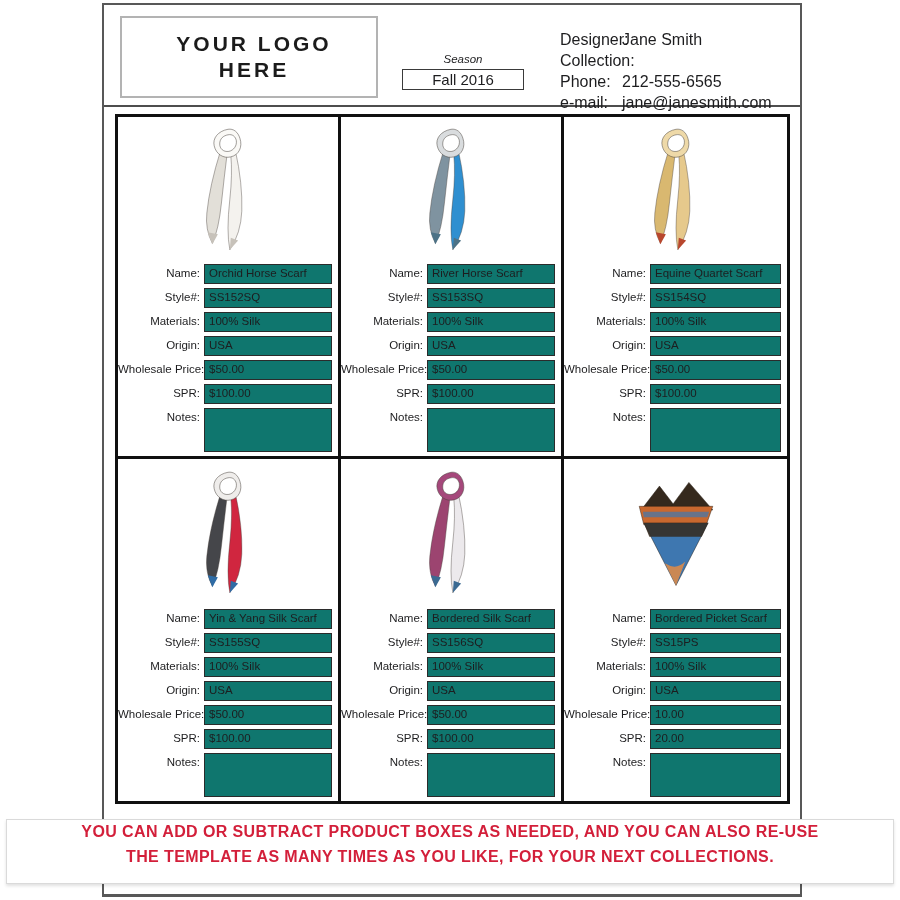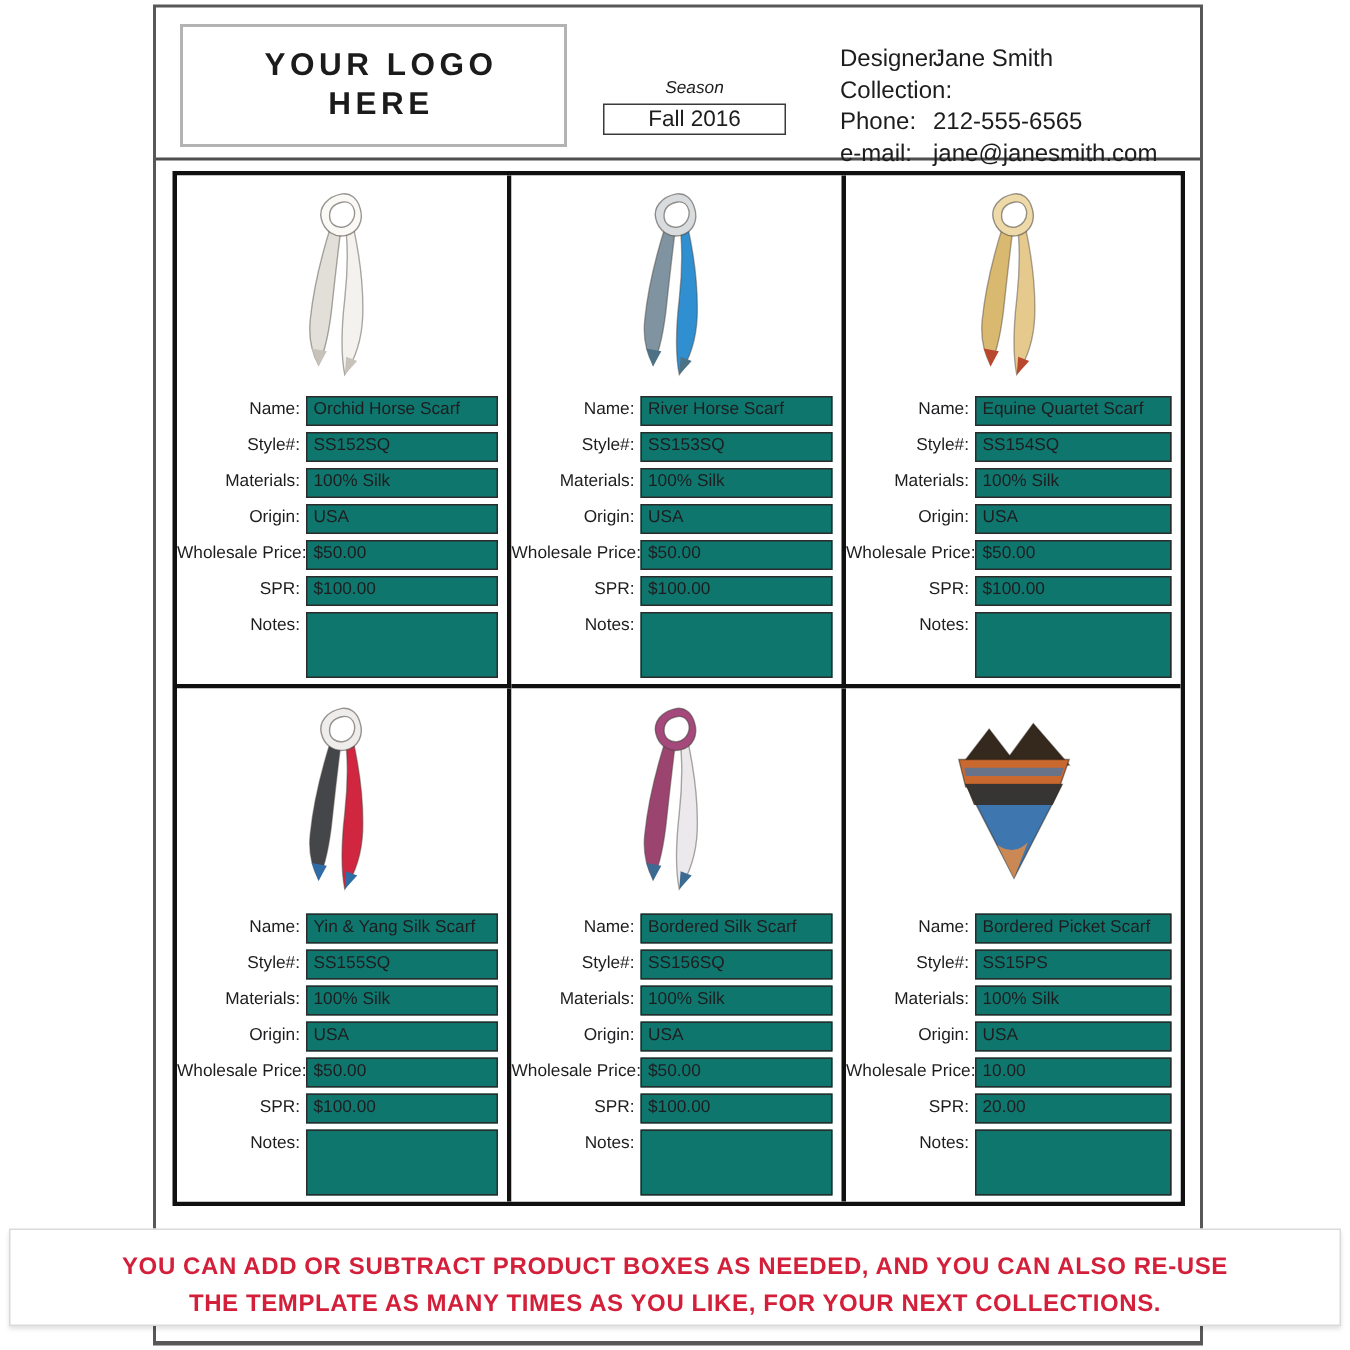--- a/index.html
+++ b/index.html
@@ -36,21 +36,21 @@
   .fields { flex:1; padding:2px 6px 0 0; }
   .frow { display:flex; margin-bottom:4px; }
   .flabel { width:86px; text-align:right; padding:3px 4px 0 0; font-size:11.5px; white-space:nowrap; }
   .fval { flex:1; border:1.5px solid #2b2b2b; min-height:20px; padding:2px 4px 1px; font-size:11.5px;
           background:#0f766e; }
   .fval.notes { height:44px; }
 
   
   .footer-band { position:absolute; left:6px; top:819px; width:888px; height:65px; background:#fff;
                  border:1px solid #dadada; box-shadow:0 2px 3px rgba(0,0,0,.12);
-                 display:flex; align-items:flex-end; justify-content:center; z-index:5; }
+                 display:flex; align-items:flex-start; justify-content:center; z-index:5; }
   .footer-band p { font-size:16px; font-weight:700; letter-spacing:.4px; text-align:center;
                    line-height:1.55; padding:0 58px; font-stretch:condensed; }
 </style>
 </head>
 <body>
 
 <div class="canvas">
   <div class="page">
 
     <div class="header">

